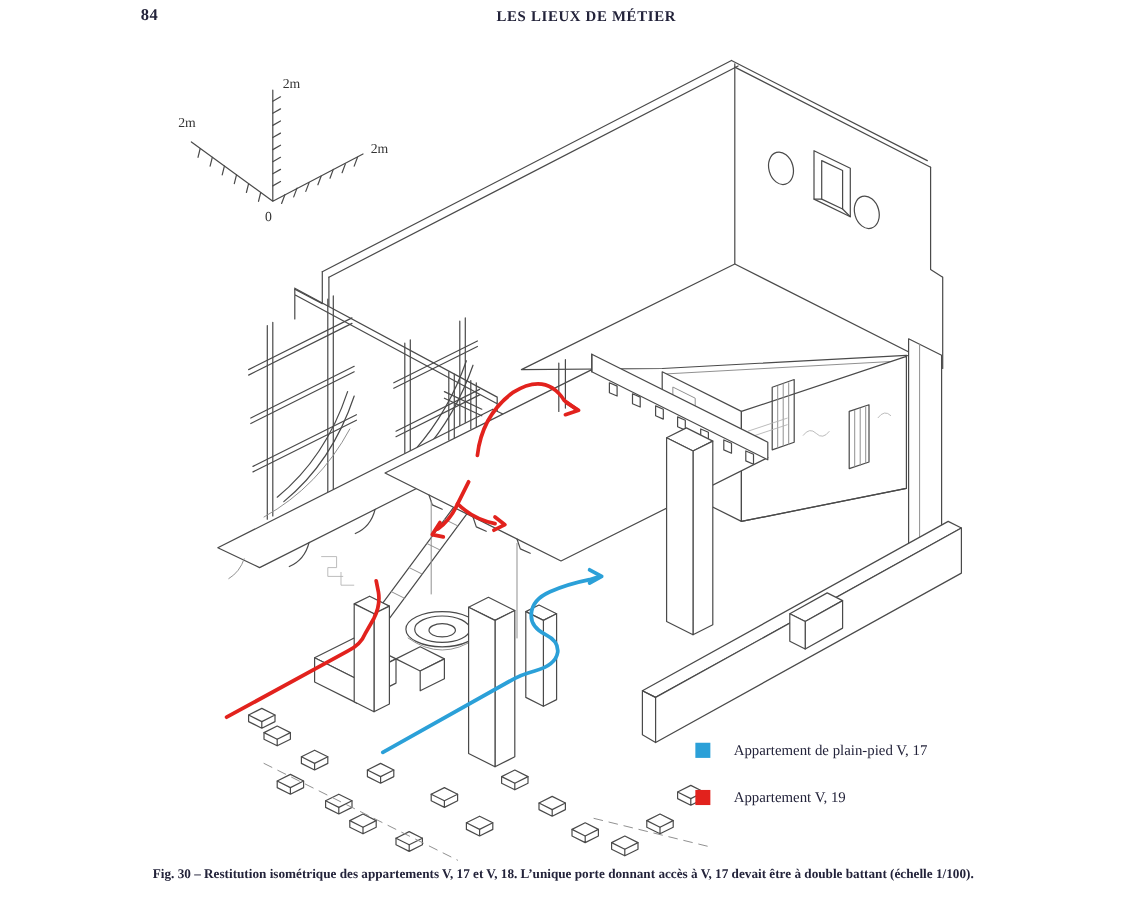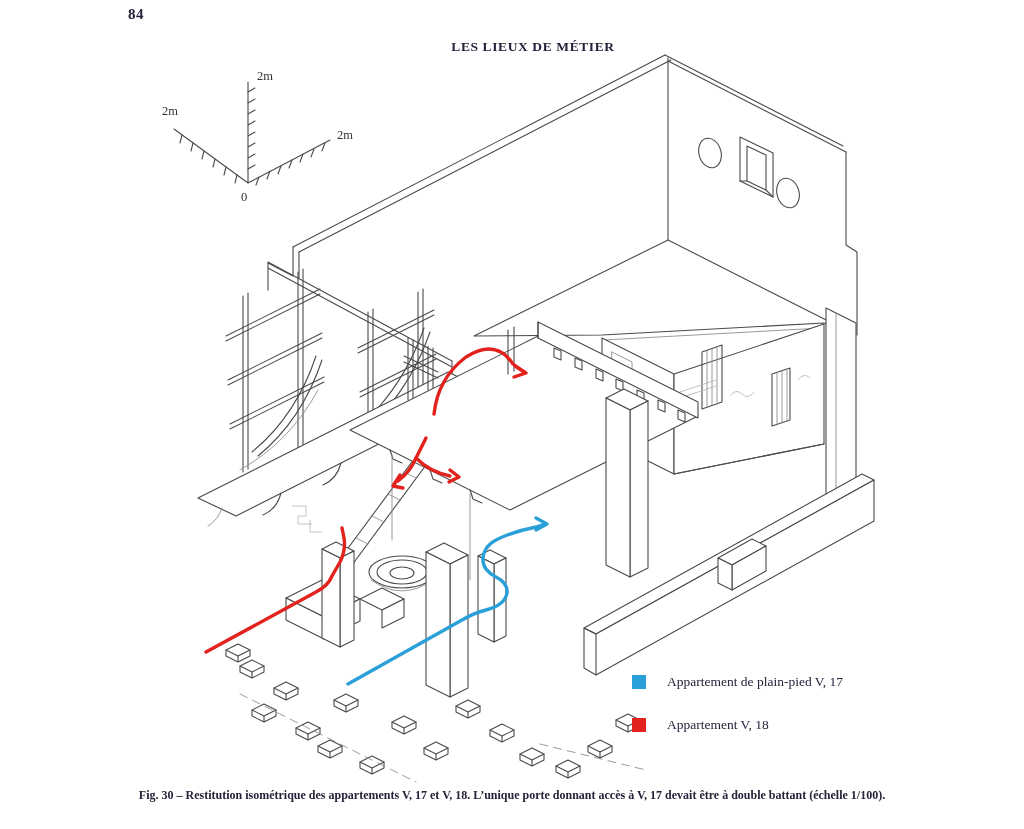--- a/index.html
+++ b/index.html
@@ -1,20 +1,20 @@
 <!DOCTYPE html>
 <html><head>
 <meta charset="utf-8">
 <style>
   html,body{margin:0;padding:0;background:#ffffff;}
   #page{position:relative;width:1024px;height:806px;background:#ffffff;overflow:hidden;
         font-family:"Liberation Serif","DejaVu Serif",serif;color:#23233a;}
   #page-number{position:absolute;left:128px;top:6px;font-size:15px;font-weight:bold;letter-spacing:.5px;}
   #running-header{position:absolute;left:130px;right:88px;top:7px;text-align:center;
-        font-size:13.5px;font-weight:bold;letter-spacing:.6px;margin-top:32px;}
+        font-size:13.5px;font-weight:bold;letter-spacing:.6px;}
   #drawing{position:absolute;left:0;top:0;}
   #legend{position:absolute;left:632px;top:674px;}
   .legend-row{display:flex;align-items:center;height:16px;}
   .legend-row + .legend-row{margin-top:27px;}
   .legend-swatch{width:14px;height:14px;flex:0 0 14px;}
   .legend-label{margin-left:21px;font-size:13.5px;color:#23233a;}
   #caption-wrap{position:absolute;left:0;right:0;top:785px;text-align:center;}
   #caption{display:inline-block;max-width:812px;font-size:12px;font-weight:bold;
         line-height:1.55;color:#23233a;}
   
@@ -228,21 +228,21 @@
     <div class="legend-row">
       <svg class="legend-swatch" width="14" height="14">
         <rect x="0" y="0" width="14" height="14" fill="#2ba0d8"></rect>
       </svg>
       <span class="legend-label">Appartement de plain-pied V, 17</span>
     </div>
     <div class="legend-row">
       <svg class="legend-swatch" width="14" height="14">
         <rect x="0" y="0" width="14" height="14" fill="#e2221d"></rect>
       </svg>
-      <span class="legend-label">Appartement V, 18</span>
+      <span class="legend-label">Appartement V, 19</span>
     </div>
   </div>
 
   <div id="caption-wrap">
     <div id="caption">Fig. 30 – Restitution isométrique des appartements V, 17 et V, 18. L’unique porte donnant accès à V, 17 devait être à double battant (échelle 1/100).</div>
   </div>
 
 </div>
 
 </body></html>

